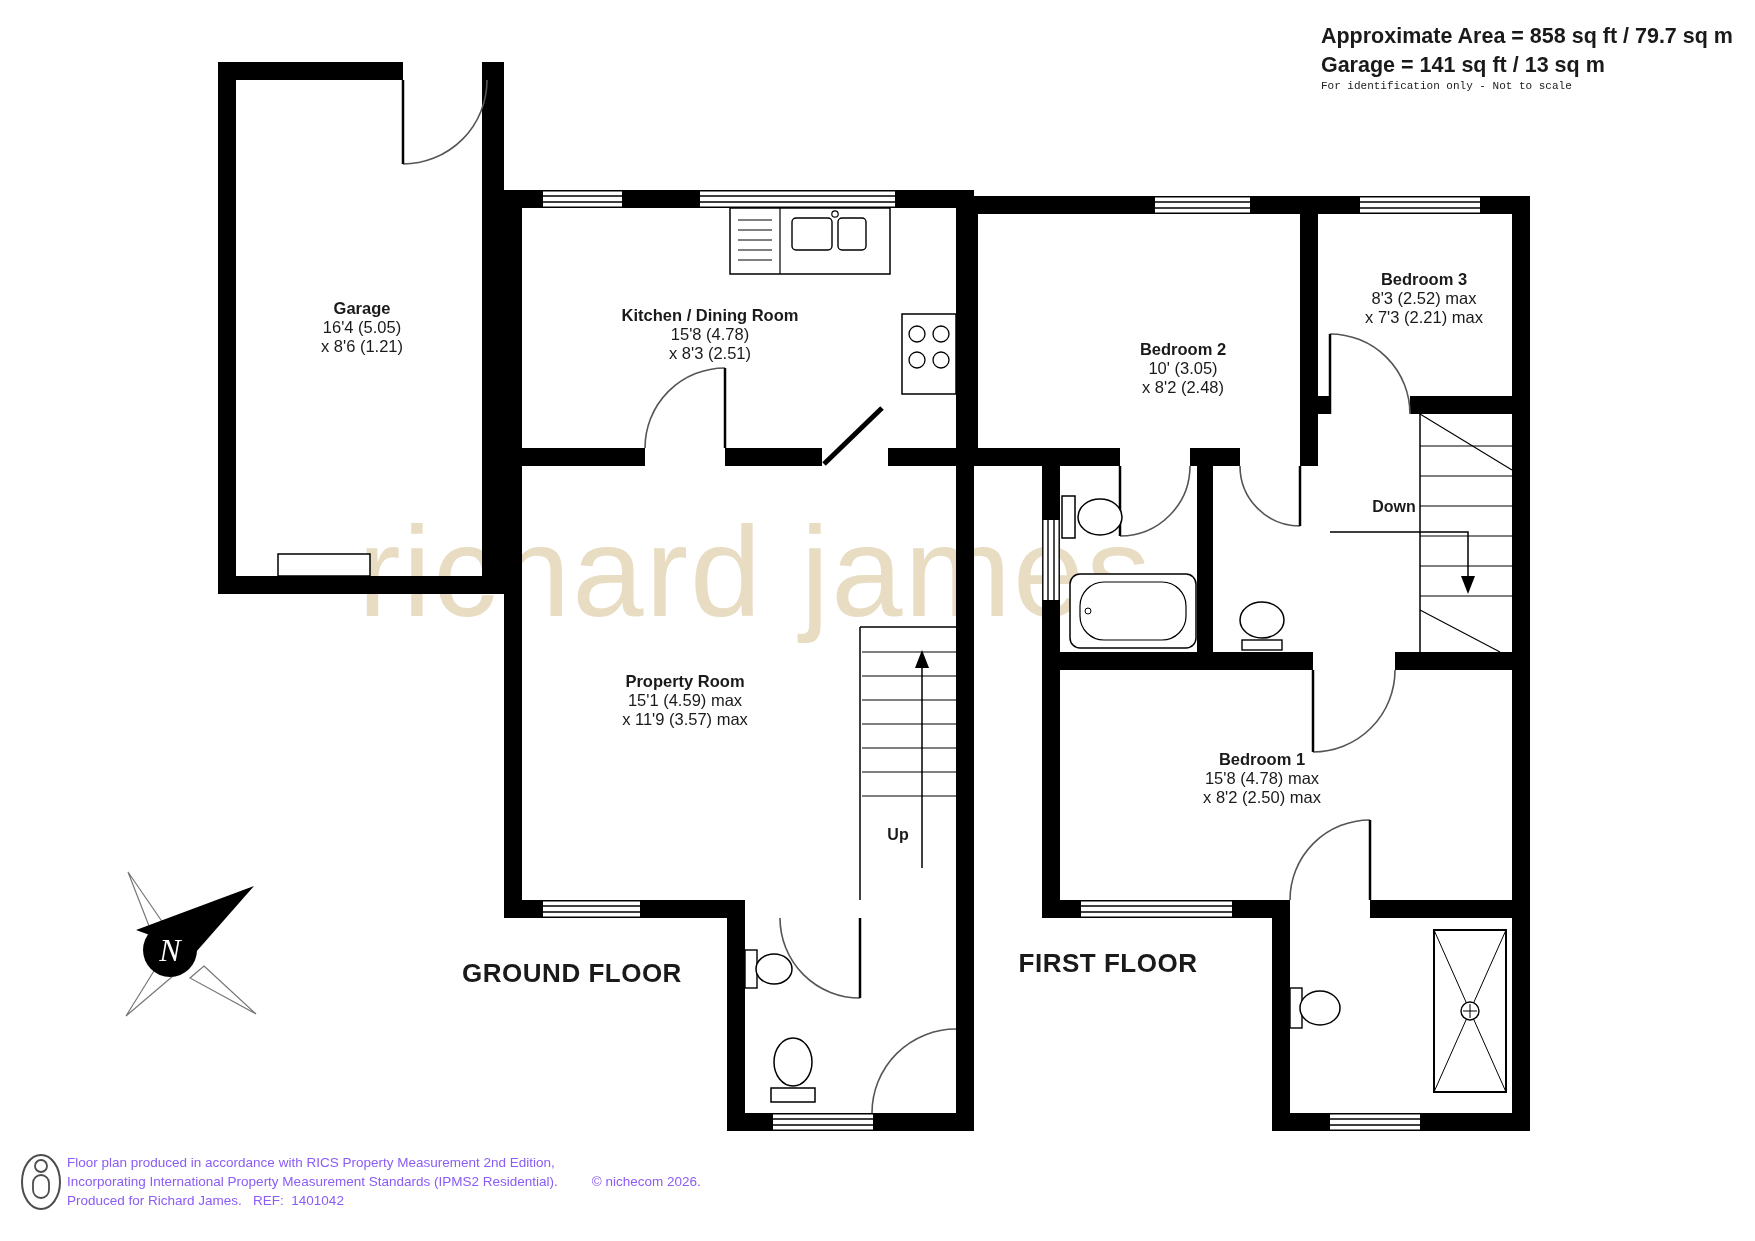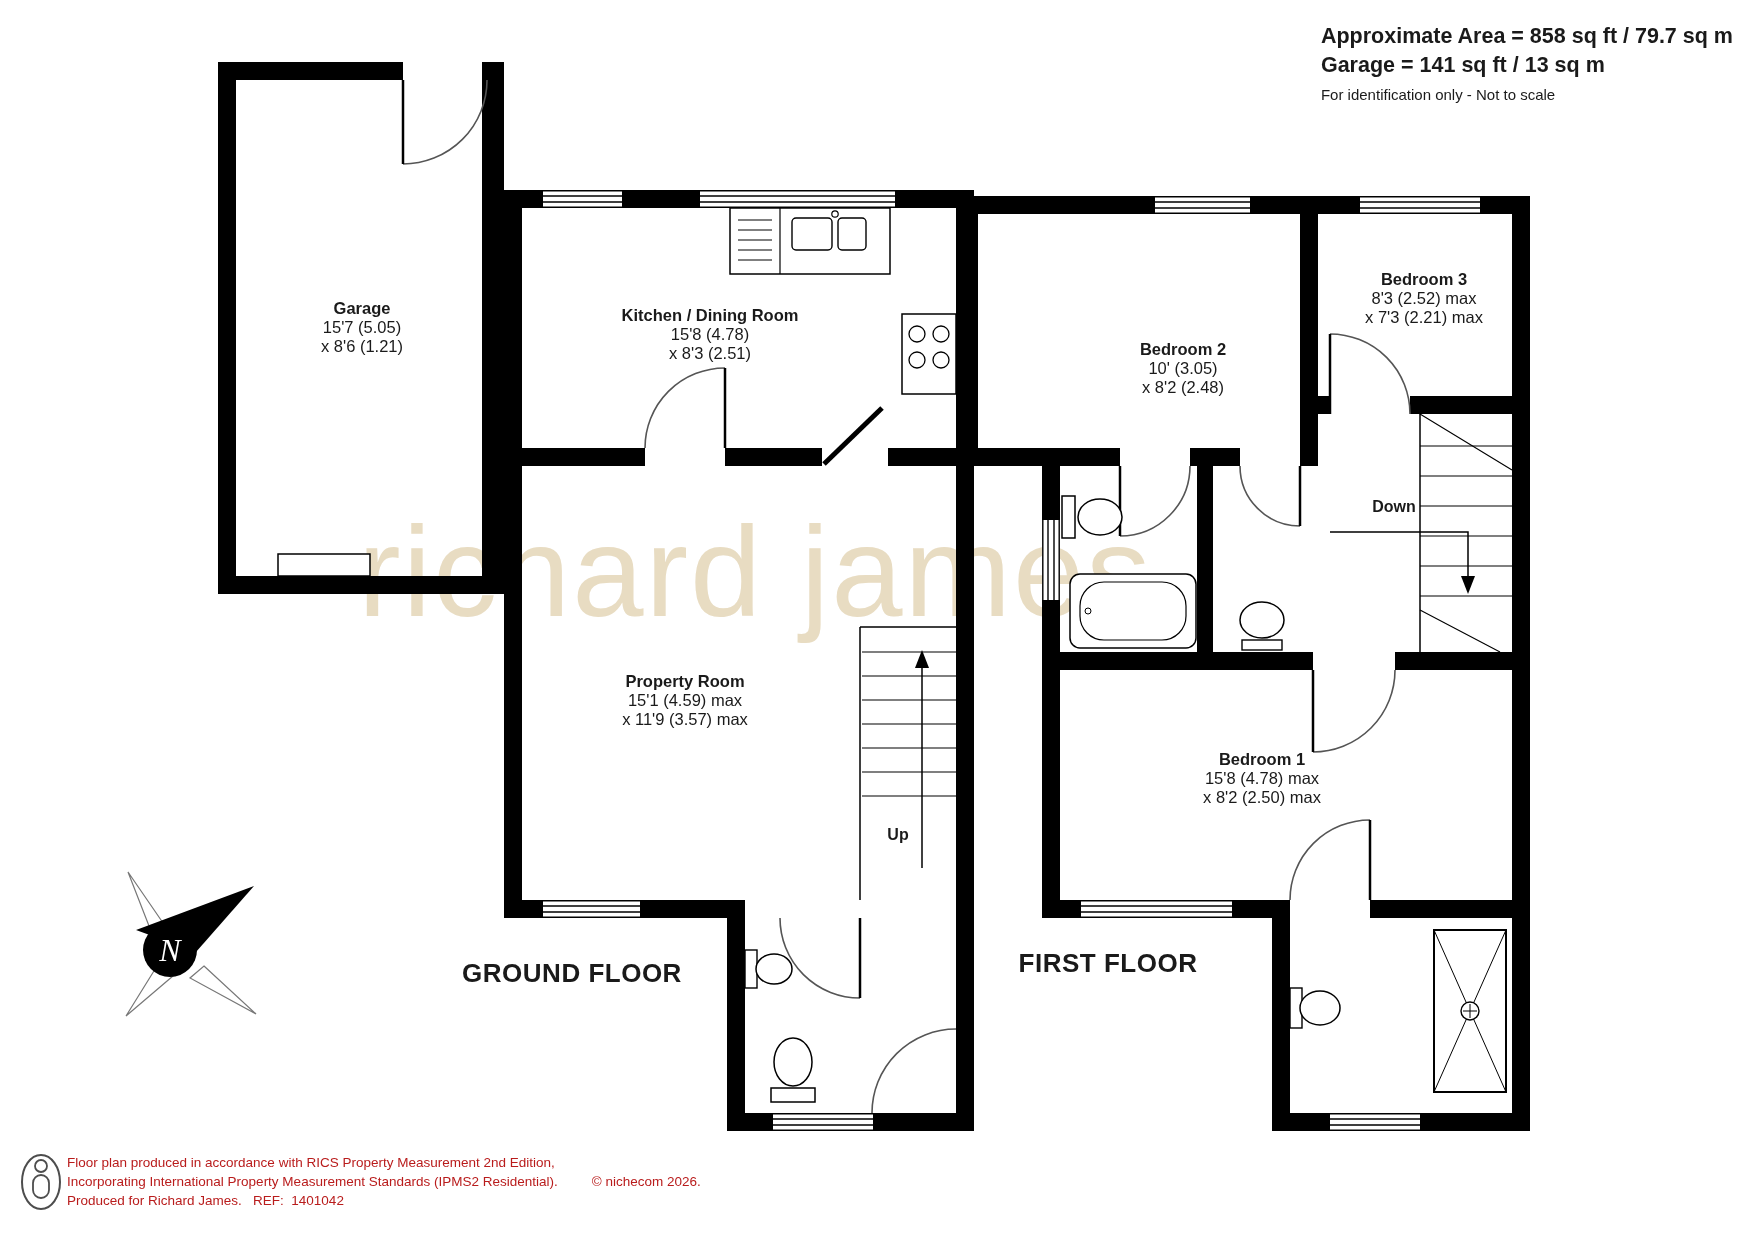--- a/index.html
+++ b/index.html
@@ -4,26 +4,26 @@
 <style>
   html,body{margin:0;padding:0;background:#ffffff;}
   .canvas{position:relative;width:1755px;height:1241px;background:#ffffff;overflow:hidden;
           font-family:"Liberation Sans",sans-serif;color:#1a1a1a;}
   .watermark{position:absolute;left:358px;top:498px;font-size:128px;letter-spacing:2px;
              color:#e8dcc2;white-space:nowrap;z-index:1;font-weight:400;}
   svg.plan{position:absolute;left:0;top:0;z-index:2;}
   .overlay{position:absolute;left:0;top:0;width:100%;height:100%;z-index:3;pointer-events:none;}
   .hdr-block{position:absolute;top:22px;right:22px;text-align:left;}
   .hdr-line{font-weight:bold;font-size:21.5px;line-height:29px;}
-  .hdr-note{font-size:15px;margin-top:6px;}
+  .hdr-note{font-size:11px;font-family:Liberation Mono, monospace;}
   .room-label{position:absolute;text-align:center;transform:translateX(-50%);line-height:19px;font-size:16.5px;}
   .rname{font-weight:bold;}
   .stair-label{position:absolute;transform:translateX(-50%);font-weight:bold;font-size:16px;}
   .floor-title{position:absolute;transform:translateX(-50%);font-weight:bold;font-size:26px;letter-spacing:0.5px;}
-  .footer-block{position:absolute;left:67px;top:1153px;font-size:13.5px;line-height:19px;color:#b91c1c;}
+  .footer-block{position:absolute;left:67px;top:1153px;font-size:13.5px;line-height:19px;color:#8b5cf6;}
   .footer-line{white-space:pre;}
   .copyright{margin-left:34px;}
 </style>
 </head>
 <body>
 
 <div class="canvas">
 
   <div class="watermark">richard james</div>
 
@@ -235,21 +235,21 @@
   <div class="overlay">
 
     <div class="hdr-block">
       <div class="hdr-line">Approximate Area = 858 sq ft / 79.7 sq m</div>
       <div class="hdr-line">Garage = 141 sq ft / 13 sq m</div>
       <div class="hdr-note">For identification only - Not to scale</div>
     </div>
 
     <div class="room-label" style="left:362px;top:299px">
       <div class="rname">Garage</div>
-      <div class="rdim">15'7 (5.05)</div>
+      <div class="rdim">16'4 (5.05)</div>
       <div class="rdim">x 8'6 (1.21)</div>
     </div>
 
     <div class="room-label" style="left:710px;top:306px">
       <div class="rname">Kitchen / Dining Room</div>
       <div class="rdim">15'8 (4.78)</div>
       <div class="rdim">x 8'3 (2.51)</div>
     </div>
 
     <div class="room-label" style="left:685px;top:672px">

